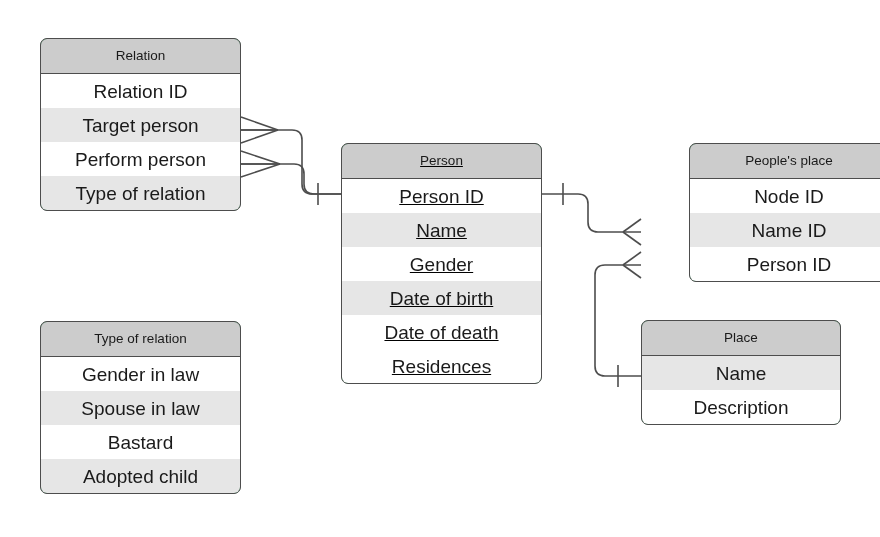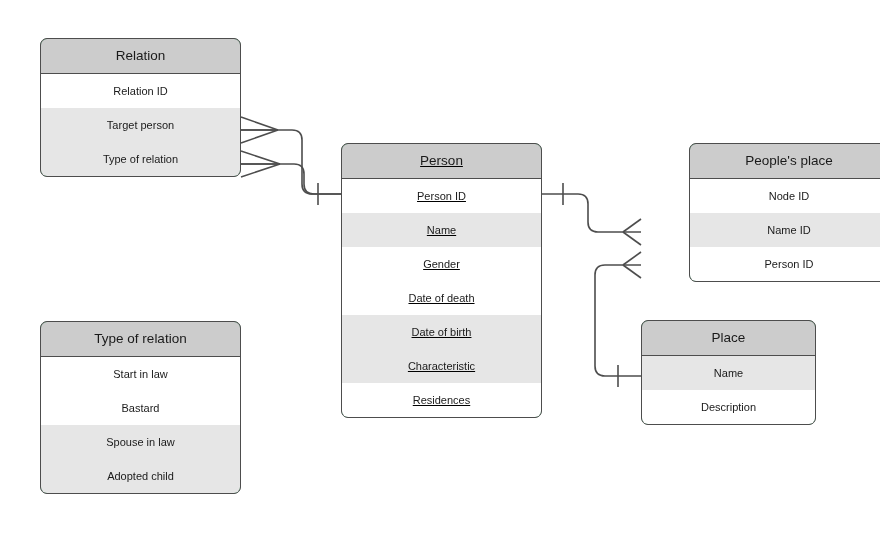--- a/index.html
+++ b/index.html
@@ -56,39 +56,39 @@
     justify-content: center;
   }
 
   .entity-body {
     display: block;
   }
 
   .attr-row {
     box-sizing: border-box;
     color: #1a1a1a;
-    font-size: 11px;
+    font-size: 19px;
     text-align: center;
     line-height: 1;
     display: flex;
     align-items: center;
     justify-content: center;
     background: #ffffff;
   }
 
   .attr-row.shaded {
     background: #e6e6e6;
   }
 
   
   #entity-relation      { left: 40px;  top: 38px;  width: 201px; }
   #entity-type-relation { left: 40px;  top: 321px; width: 201px; }
   #entity-person        { left: 341px; top: 143px; width: 201px; text-decoration: underline; }
   #entity-peoples-place { left: 641px; top: 143px; width: 200px; margin-left: 48px; }
-  #entity-place         { left: 641px; top: 320px; width: 175px; }
+  #entity-place         { left: 641px; top: 320px; width: 200px; }
 
   #entity-relation .entity-header,
   #entity-type-relation .entity-header,
   #entity-person .entity-header,
   #entity-peoples-place .entity-header,
   #entity-place .entity-header { height: 35px; }
 
   #entity-relation .attr-row,
   #entity-type-relation .attr-row,
   #entity-person .attr-row,
@@ -141,43 +141,43 @@
       </g>
     </g>
 
   </svg>
 
   <div class="entity" id="entity-relation">
     <div class="entity-header">Relation</div>
     <div class="entity-body">
       <div class="attr-row">Relation ID</div>
       <div class="attr-row shaded">Target person</div>
+      <div class="attr-row">Perform person</div>
       <div class="attr-row shaded">Type of relation</div>
     </div>
   </div>
 
   <div class="entity" id="entity-type-relation">
     <div class="entity-header">Type of relation</div>
     <div class="entity-body">
-      <div class="attr-row">Start in law</div>
+      <div class="attr-row">Gender in law</div>
+      <div class="attr-row shaded">Spouse in law</div>
       <div class="attr-row">Bastard</div>
-      <div class="attr-row shaded">Spouse in law</div>
       <div class="attr-row shaded">Adopted child</div>
     </div>
   </div>
 
   <div class="entity" id="entity-person">
     <div class="entity-header">Person</div>
     <div class="entity-body">
       <div class="attr-row">Person ID</div>
       <div class="attr-row shaded">Name</div>
       <div class="attr-row">Gender</div>
+      <div class="attr-row shaded">Date of birth</div>
       <div class="attr-row">Date of death</div>
-      <div class="attr-row shaded">Date of birth</div>
-      <div class="attr-row shaded">Characteristic</div>
       <div class="attr-row">Residences</div>
     </div>
   </div>
 
   <div class="entity" id="entity-peoples-place">
     <div class="entity-header">People's place</div>
     <div class="entity-body">
       <div class="attr-row">Node ID</div>
       <div class="attr-row shaded">Name ID</div>
       <div class="attr-row">Person ID</div>

